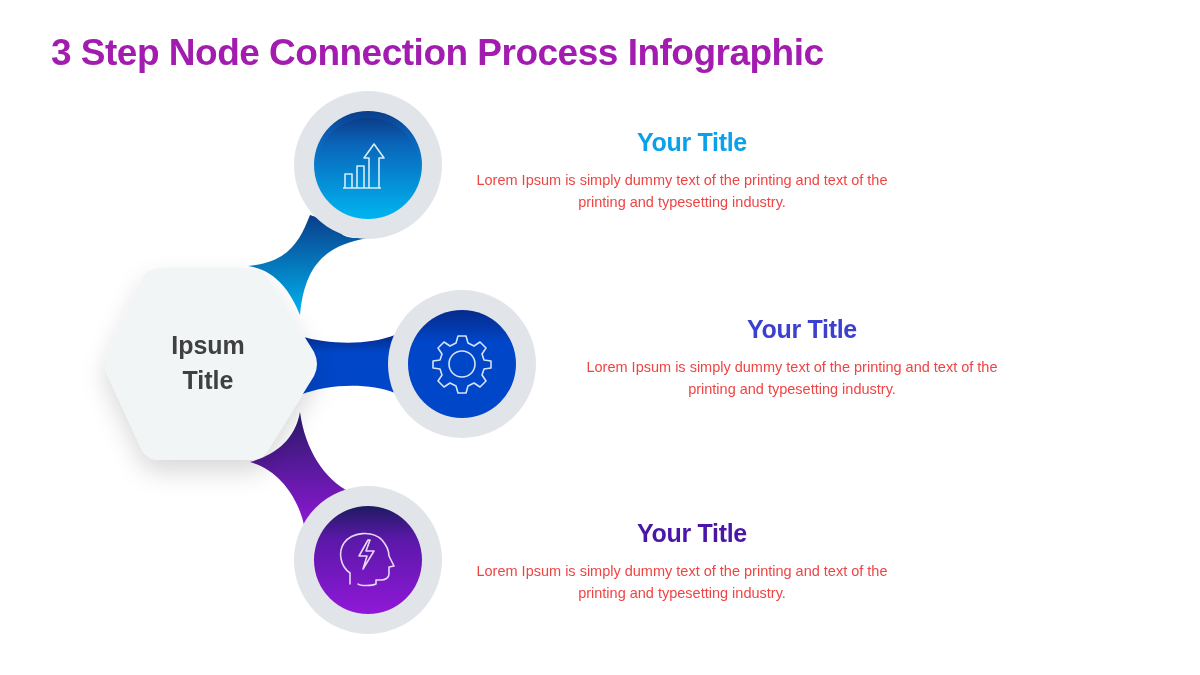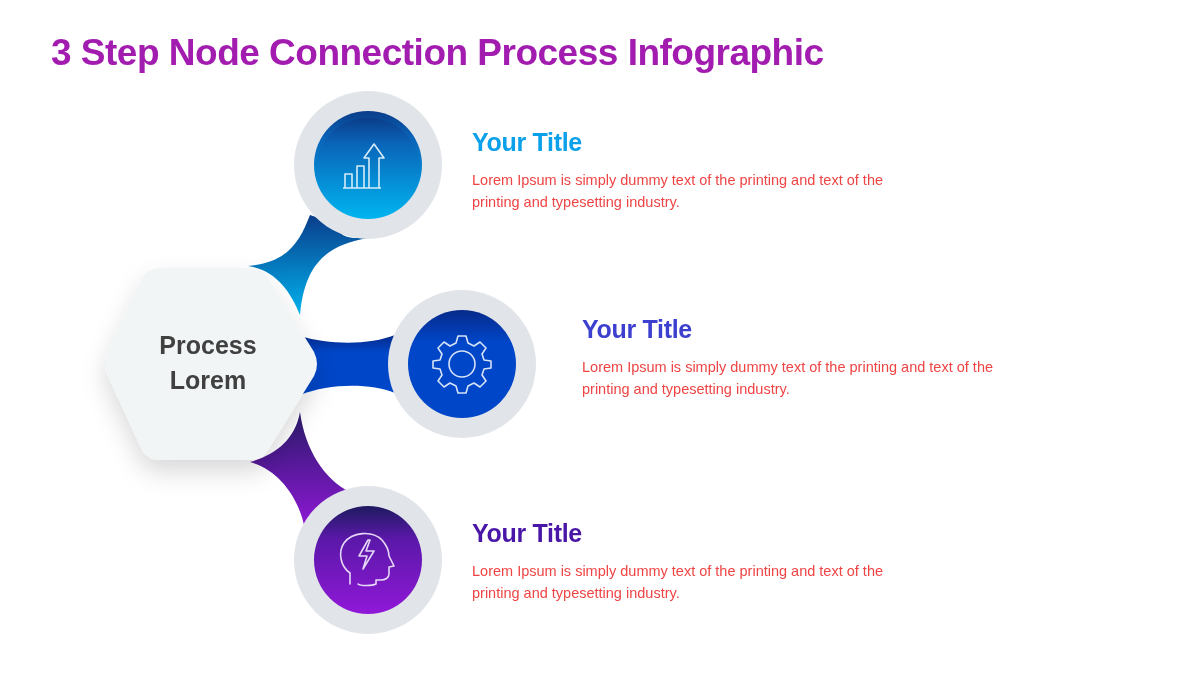--- a/index.html
+++ b/index.html
@@ -1,20 +1,20 @@
 <!DOCTYPE html>
 <html><head>
 <meta charset="utf-8">
 <style>
   html, body { margin: 0; padding: 0; background: #ffffff; }
   body { width: 1200px; height: 675px; position: relative; overflow: hidden; font-family: "Liberation Sans", sans-serif; }
   .page-title { position: absolute; left: 43px; top: 24px; font-size: 37px; font-weight: bold; color: #a21caf; letter-spacing: -0.5px; margin: 8px; }
   svg.diagram { position: absolute; left: 0; top: 0; }
   .hex-label { position: absolute; left: 118px; top: 328px; width: 180px; text-align: center; font-size: 25px; font-weight: bold; color: #404040; line-height: 35px; }
-  .item { position: absolute; width: 440px; }
+  .item { position: absolute; width: 440px; text-align: center; }
   .item .title { font-size: 25px; font-weight: bold; margin: 0 0 12px 0; letter-spacing: -0.3px; }
   .item .desc { font-size: 14.5px; color: #ef4444; line-height: 22px; width: 420px; }
 </style>
 </head>
 <body>
 
 <h1 class="page-title">3 Step Node Connection Process Infographic</h1>
 
 <svg class="diagram" width="1200" height="675" viewBox="0 0 1200 675">
   <defs>
@@ -79,22 +79,22 @@
     <circle cx="368" cy="560" r="74" fill="#e1e4e9"></circle>
     <circle cx="368" cy="560" r="54" fill="url(#g3c)"></circle>
     <g fill="none" stroke="#e6d8f6" stroke-width="1.6" stroke-linejoin="round" stroke-linecap="round">
       <path d="M350,584 L350,573 C340,566 338,552 344,543 C352,532 372,530 382,540 C388,547 389,553 389,556 L394,566 L389,567 L389,574 C389,578 385,580 381,580 L376,580 L376,584 C372,586 360,586 358,584"></path>
       <path d="M368,540 L359,556 L367,556 L363,569 L374,551 L366,551 L370,540 Z"></path>
     </g>
   </g>
 </svg>
 
 <div class="hex-label">
-  <div>Process</div>
-  <div>Lorem</div>
+  <div>Ipsum</div>
+  <div>Title</div>
 </div>
 
 <div class="item" style="left:472px; top:128px;">
   <div class="title" style="color:#0aa0ea;">Your Title</div>
   <div class="desc">Lorem Ipsum is simply dummy text of the printing and text of the printing and typesetting industry.</div>
 </div>
 
 <div class="item" style="left:582px; top:315px;">
   <div class="title" style="color:#3d3fcf;">Your Title</div>
   <div class="desc">Lorem Ipsum is simply dummy text of the printing and text of the printing and typesetting industry.</div>

